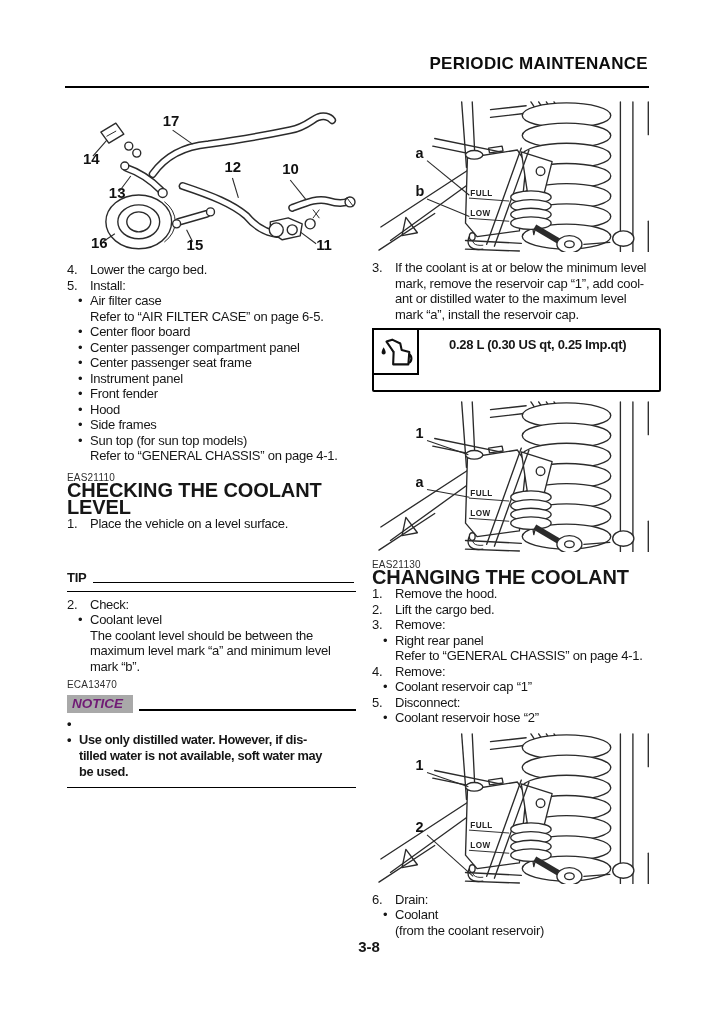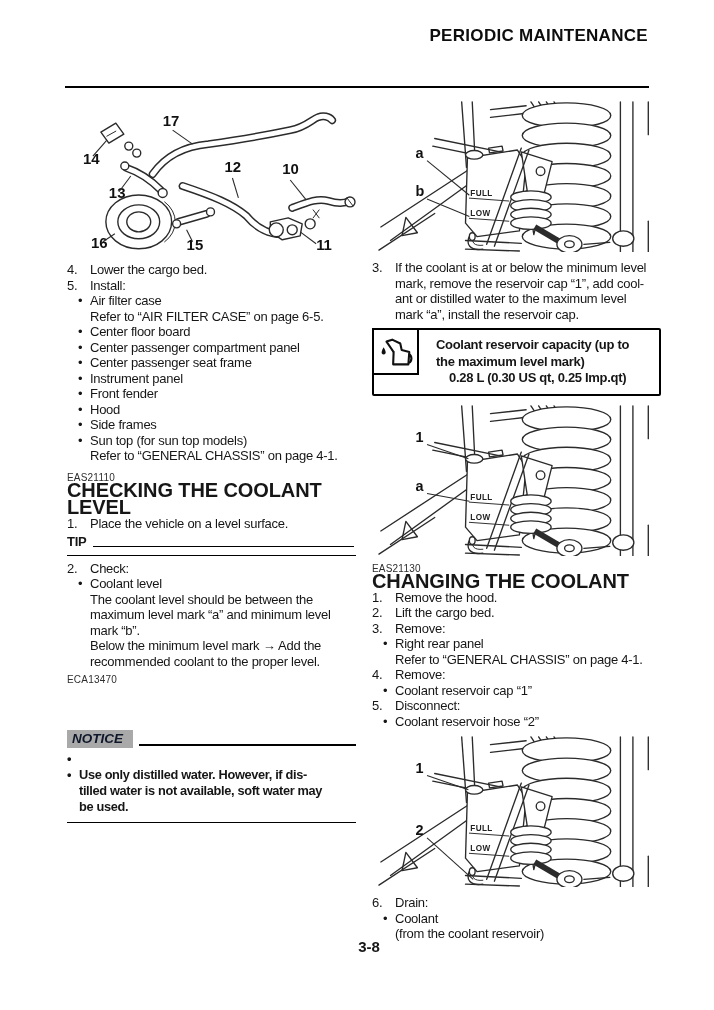--- a/index.html
+++ b/index.html
@@ -5,21 +5,21 @@
   * { box-sizing: border-box; }
   html,body { margin:0; padding:0; }
   body {
     width:714px; height:1010px; background:#ffffff; position:relative;
     font-family:"Liberation Sans", sans-serif; color:#161616;
   }
   .page { position:relative; width:714px; height:1010px; overflow:hidden; }
 
   
   .hdr-title {
-    position:absolute; top:26px; right:66px;
+    position:absolute; top:54px; right:66px;
     font-size:17px; font-weight:bold; letter-spacing:0.3px; color:#0d0d0d;
   }
   .hdr-rule { position:absolute; top:86px; left:65px; width:584px; border-top:2px solid #000; }
 
   
   .col { position:absolute; top:96px; width:289px; font-size:13px; line-height:15.5px; letter-spacing:-0.25px; }
   .col-left  { left:67px; }
   .col-right { left:372px; }
 
   .pre { white-space:pre; }
@@ -32,30 +32,30 @@
   .bullet-marker { width:12px; flex:none; }
   .ref-line { padding-left:23px; }
   .note-line { padding-left:23px; }
 
   
   .sec-code { font-size:10px; line-height:9px; letter-spacing:0.2px; color:#2e2e2e; margin-top:9px; }
   .sec-heading { font-size:20px; font-weight:bold; line-height:17px; letter-spacing:-0.1px; }
 
   
   .tip-row { display:flex; align-items:flex-end; margin-top:3px; }
-  .tip-label { font-weight:bold; font-size:13px; }
+  .tip-label { font-weight:bold; font-size:13px;margin-top:36px; }
   .tip-rule { flex:1; border-bottom:1.5px solid #000; margin:0 2px 3px 7px; }
   .tip-body { margin-top:2px; }
   .tip-end-rule { border-bottom:1px solid #000; margin:5px 0 5px 0; }
 
   
   .notice-row { display:flex; align-items:flex-end; margin-top:6px; }
   .notice-badge {
-    background:#a9a9a9; color:#0f172a; font-weight:bold; font-style:italic;
-    font-size:13.5px; line-height:17px; padding:0 10px 1px 5px; letter-spacing:0;margin-top:40px;
+    background:#a9a9a9; color:#701a75; font-weight:bold; font-style:italic;
+    font-size:13.5px; line-height:17px; padding:0 10px 1px 5px; letter-spacing:0;
   }
   .notice-rule { flex:1; border-bottom:2px solid #000; margin:0 0 2px 6px; }
   .notice-list { font-weight:bold; font-size:12.8px; letter-spacing:-0.35px; line-height:16px;
                  border-bottom:1.5px solid #000; padding:3px 0 7px 0; }
   .notice-list .bullet { padding-left:0; }
 
   
   .cap-box { position:relative; border:2px solid #000; border-radius:2px; min-height:64px;
              margin:6px 0 8px 0; padding:7px 4px 7px 62px; }
   .cap-icon-sq { position:absolute; top:-2px; left:-2px; width:47px; height:47px;
@@ -287,22 +287,20 @@
       <span class="step-num">2.</span>
       <span class="step-text">Check:</span>
     </div>
     <div class="bullet">
       <span class="bullet-marker">•</span>
       <span>Coolant level</span>
     </div>
     <div class="ref-line pre">The coolant level should be between the
 maximum level mark “a” and minimum level
 mark “b”.</div>
-    <div class="ref-line pre">Below the minimum level mark → Add the
-recommended coolant to the proper level.</div>
 
     <div class="sec-code" style="margin-top:6px">ECA13470</div>
     <div class="notice-row">
       <span class="notice-badge">NOTICE</span>
       <span class="notice-rule"></span>
     </div>
     <div class="notice-list">
       <div class="bullet">
         <span class="bullet-marker">•</span>
       </div>
@@ -336,22 +334,20 @@
     <div class="cap-box">
       <div class="cap-icon-sq">
         <svg width="38" height="38" viewBox="0 0 40 40">
           <path d="M7,15 C9.5,19 10.2,22.5 7,22.5 C3.8,22.5 4.5,19 7,15 Z" fill="#111"></path>
           <path d="M17,33 L33,33 L34,20 L26,18 L24.5,11 L14,13.5 L17.5,20 Z" fill="#fff" stroke="#111" stroke-width="2.2" stroke-linejoin="round"></path>
           <path d="M17.5,20 L10,9 L16,7 L24.5,11" fill="#fff" stroke="#111" stroke-width="2.2" stroke-linejoin="round"></path>
           <path d="M33.5,22 a5.5,5.5 0 0 1 0,9.5" fill="none" stroke="#111" stroke-width="2.2"></path>
         </svg>
       </div>
       <div class="cap-text">
-        <div class="pre">Coolant reservoir capacity (up to
-the maximum level mark)</div>
         <div class="cap-value">0.28 L (0.30 US qt, 0.25 Imp.qt)</div>
       </div>
     </div>
 
     <svg class="fig" width="289" height="152" viewBox="0 0 290 158">
       <use href="#resv" xlink:href="#resv"></use>
       <text class="lbl" x="40" y="40">1</text>
       <path class="leader" d="M52,42 L95,57"></path>
       <text class="lbl" x="40" y="90">a</text>
       <path class="leader" d="M52,93 L96,101"></path>

